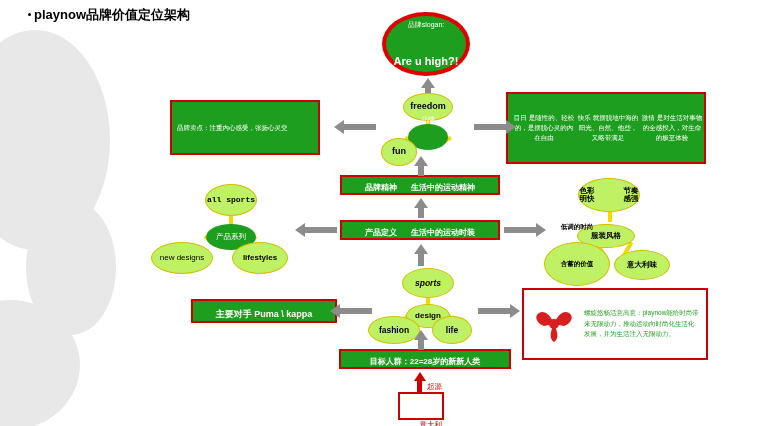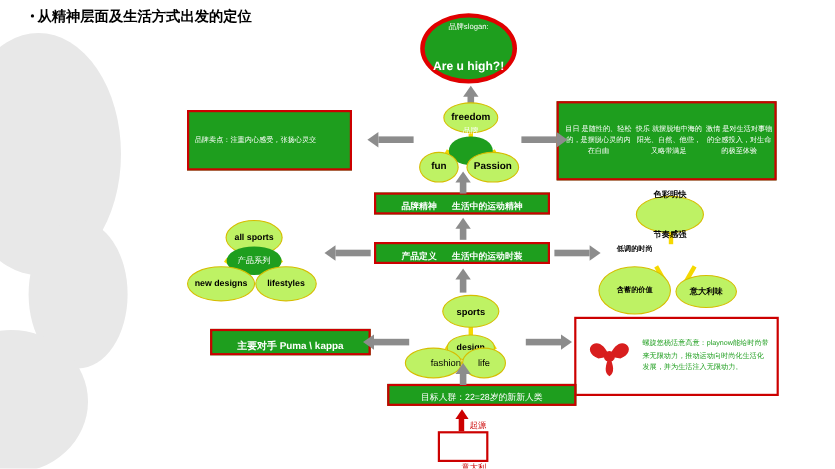--- a/index.html
+++ b/index.html
@@ -38,21 +38,21 @@
 </style>
 </head>
 <body>
 
 <div id="stage">
 
   <div class="blob" style="left:-40px;top:30px;width:150px;height:220px;"></div>
   <div class="blob" style="left:26px;top:200px;width:90px;height:135px;"></div>
   <div class="blob" style="left:-60px;top:300px;width:140px;height:130px;"></div>
 
-  <div class="title"><span class="bullet"></span><span>从精神层面及生活方式出发的定位</span></div>
+  <div class="title"><span class="bullet"></span><span>playnow品牌价值定位架构</span></div>
 
   <div class="node circ red-ring" style="left:382px;top:12px;width:88px;height:64px;border-radius:50%;flex-direction:column;">
     <div style="font-size:7px;">品牌slogan:</div>
     <div style="font-size:11px;font-weight:bold;">Are u high?!</div>
   </div>
 
   <div class="arrow" style="left:421px;top:78px;width:14px;height:22px;">
     <div class="ar-body" style="left:4px;top:8px;width:6px;height:14px;"></div>
     <div class="ar-head head-up" style="left:0px;top:0px;"></div>
   </div>
@@ -67,23 +67,20 @@
 
   <div class="node circ green-c" style="left:408px;top:124px;width:40px;height:26px;border-radius:50%;flex-direction:column;font-size:7px;">
     <span>品牌</span>
     <span>核心精神</span>
   </div>
 
   <div class="node circ yellow" style="left:381px;top:138px;width:36px;height:28px;border-radius:50%;font-size:9px;font-weight:bold;">
     <span>fun</span>
   </div>
 
-  <div class="node circ yellow" style="left:424px;top:138px;width:48px;height:28px;border-radius:50%;font-size:9px;font-weight:bold;">
-    <span>Passion</span>
-  </div>
 
   <div class="node box gbox-red txt-left" style="left:170px;top:100px;width:150px;height:55px;padding:4px 5px;flex-direction:column;align-items:flex-start;justify-content:center;font-size:6.5px;line-height:1.5;">
     <div>品牌个性：价值的\ 率直的\ 调皮的</div>
     <div>品牌卖点：注重内心感受，张扬心灵交</div>
     <div>流，从精神层面及生活方式出发的定位</div>
   </div>
 
   <div class="arrow" style="left:334px;top:120px;width:42px;height:14px;">
     <div class="ar-body" style="left:10px;top:4px;width:32px;height:6px;"></div>
     <div class="ar-head head-left" style="left:0px;top:0px;"></div>
@@ -129,73 +126,76 @@
 
   <div class="arrow" style="left:504px;top:223px;width:42px;height:14px;">
     <div class="ar-body" style="left:0px;top:4px;width:32px;height:6px;"></div>
     <div class="ar-head head-right" style="left:32px;top:0px;"></div>
   </div>
 
   <div class="line" style="left:229px;top:214px;width:4px;height:16px;"></div>
   <div class="line" style="left:203px;top:240px;width:20px;height:4px;transform:rotate(35deg);"></div>
   <div class="line" style="left:238px;top:240px;width:20px;height:4px;transform:rotate(-35deg);"></div>
 
-  <div class="node circ yellow" style="left:205px;top:200px;width:52px;height:32px;border-radius:50%;font-size:8px;font-weight:bold;">
+  <div class="node circ yellow" style="left:205px;top:184px;width:52px;height:32px;border-radius:50%;font-size:8px;font-weight:bold;font-family:Liberation Mono, monospace;">
     <span>all sports</span>
   </div>
 
   <div class="node circ green-c" style="left:206px;top:224px;width:50px;height:26px;border-radius:50%;font-size:7.5px;">
     <span>产品系列</span>
   </div>
 
-  <div class="node circ yellow" style="left:170px;top:242px;width:62px;height:32px;border-radius:50%;font-size:8px;font-weight:bold;">
+  <div class="node circ yellow" style="left:151px;top:242px;width:62px;height:32px;border-radius:50%;font-size:8px;font-weight:normal;">
     <span>new designs</span>
   </div>
 
   <div class="node circ yellow" style="left:232px;top:242px;width:56px;height:32px;border-radius:50%;font-size:8px;font-weight:bold;">
     <span>lifestyles</span>
   </div>
 
   <div class="line" style="left:608px;top:208px;width:4px;height:14px;"></div>
   <div class="line" style="left:592px;top:248px;width:18px;height:4px;transform:rotate(60deg);"></div>
   <div class="line" style="left:618px;top:248px;width:18px;height:4px;transform:rotate(-60deg);"></div>
 
-  <div class="node circ yellow" style="left:578px;top:178px;width:62px;height:34px;border-radius:50%;font-size:7.5px;font-weight:bold;flex-direction:column;">
+  <div class="node circ yellow" style="left:578px;top:178px;width:62px;height:34px;border-radius:50%;font-size:7.5px;font-weight:bold;flex-direction:row;">
     <span>色彩明快</span>
     <span>节奏感强</span>
   </div>
 
+  <div class="node circ yellow" style="left:577px;top:224px;width:58px;height:24px;border-radius:50%;font-size:7.5px;font-weight:bold;">
+    <span>服装风格</span>
+  </div>
 
   <div class="node circ yellow" style="left:544px;top:242px;width:66px;height:44px;border-radius:50%;font-size:6.5px;font-weight:bold;flex-direction:column;line-height:1.35;">
     <span>低调的时尚</span>
     <span>含蓄的价值</span>
     <span>取向的奢华</span>
   </div>
 
   <div class="node circ yellow" style="left:614px;top:250px;width:56px;height:30px;border-radius:50%;font-size:7.5px;font-weight:bold;">
     <span>意大利味</span>
   </div>
 
   <div class="line" style="left:426px;top:296px;width:4px;height:14px;"></div>
   <div class="line" style="left:404px;top:318px;width:18px;height:4px;transform:rotate(32deg);"></div>
   <div class="line" style="left:434px;top:318px;width:18px;height:4px;transform:rotate(-32deg);"></div>
 
-  <div class="node circ yellow" style="left:402px;top:268px;width:52px;height:30px;border-radius:50%;font-size:8.5px;font-weight:bold;">
+  <div class="node circ yellow" style="left:402px;top:268px;width:52px;height:30px;border-radius:50%;font-size:8.5px;font-weight:bold;font-style:italic;">
     <span>sports</span>
   </div>
 
   <div class="node circ yellow" style="left:406px;top:304px;width:44px;height:24px;border-radius:50%;font-size:8px;font-weight:bold;">
     <span>design</span>
   </div>
 
-  <div class="node circ yellow" style="left:368px;top:316px;width:52px;height:28px;border-radius:50%;font-size:8.5px;font-weight:normal;justify-content:flex-end;">
+  <div class="node circ yellow" style="left:368px;top:316px;width:52px;height:28px;border-radius:50%;font-size:8.5px;font-weight:bold;">
     <span>fashion</span>
   </div>
 
-  <div class="node circ yellow" style="left:420px;top:316px;width:40px;height:28px;border-radius:50%;font-size:8.5px;font-weight:normal;">
+  <div class="node circ yellow" style="left:432px;top:316px;width:40px;height:28px;border-radius:50%;font-size:8.5px;font-weight:bold;">
     <span>life</span>
   </div>
 
   <div class="arrow" style="left:414px;top:244px;width:14px;height:22px;">
     <div class="ar-body" style="left:4px;top:9px;width:6px;height:13px;"></div>
     <div class="ar-head head-up" style="left:0px;top:0px;"></div>
   </div>
 
   <div class="node box gbox-red" style="left:176px;top:299px;width:146px;height:24px;font-size:9px;font-weight:bold;margin-left:15px;">
     <span>主要对手 Puma \ kappa</span>
@@ -217,21 +217,21 @@
 
   <svg class="logo" width="48" height="48" viewBox="0 0 48 48" style="left:530px;top:300px;">
     <g fill="#d81e1e">
       <path d="M24 24 C20 14 14 10 9 13 C4 16 6 23 14 26 Z"></path>
       <path d="M24 24 C28 14 34 10 39 13 C44 16 42 23 34 26 Z"></path>
       <path d="M24 24 C28 32 29 39 24 42 C19 39 20 32 24 24 Z"></path>
       <circle cx="24" cy="24" r="5"></circle>
     </g>
   </svg>
 
-  <div class="node box gbox-red" style="left:352px;top:349px;width:172px;height:20px;font-size:8px;font-weight:normal;">
+  <div class="node box gbox-red" style="left:339px;top:349px;width:172px;height:20px;font-size:8px;font-weight:bold;">
     <span>目标人群：22=28岁的新新人类</span>
   </div>
 
   <div class="arrow" style="left:414px;top:330px;width:14px;height:20px;">
     <div class="ar-body" style="left:4px;top:8px;width:6px;height:12px;"></div>
     <div class="ar-head head-up" style="left:0px;top:0px;"></div>
   </div>
 
   <div class="node box wbox-red" style="left:398px;top:392px;width:46px;height:28px;font-size:7.5px;flex-direction:column;color:#cc0000;line-height:1.3;align-items:flex-end;">
     <span>起源</span>

